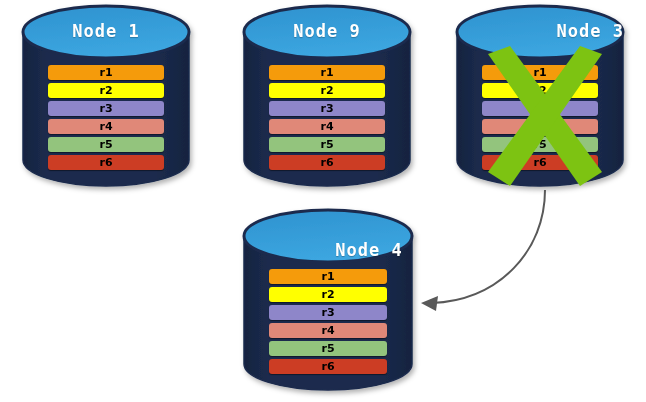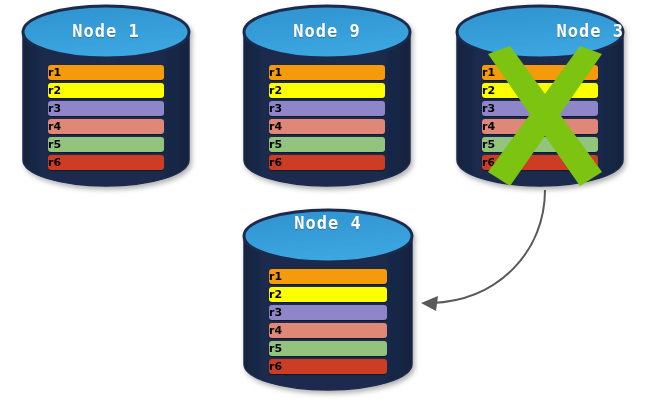--- a/index.html
+++ b/index.html
@@ -46,21 +46,21 @@
     position: absolute;
     display: flex;
     flex-direction: column;
   }
   .row {
     position: relative;
     border-radius: 3px;
     box-shadow: 0 1px 1px rgba(0,0,0,0.45);
     display: flex;
     align-items: center;
-    justify-content: flex-start;
+    justify-content: center;
     box-sizing: border-box;
   }
   .row-label {
     font-family: "DejaVu Sans", sans-serif;
     font-weight: bold;
     color: #000000;
     font-size: 11px;
     line-height: 1;
   }
   .cross {
@@ -226,21 +226,21 @@
           </linearGradient>
           <filter id="sh3" x="-20%" y="-20%" width="150%" height="150%">
             <feDropShadow dx="2" dy="3" stdDeviation="2.5" flood-color="#000000" flood-opacity="0.30"></feDropShadow>
           </filter>
         </defs>
         <g filter="url(#sh3)">
           <path d="M 1 26 L 1 154 A 84 26 0 0 0 169 154 L 169 26 Z" fill="url(#bodyGrad3)" stroke="#1B2B4D" stroke-width="1.5"></path>
           <ellipse cx="85" cy="26" rx="84" ry="26" fill="url(#topGrad3)" stroke="#1B2B4D" stroke-width="3"></ellipse>
         </g>
       </svg>
-      <div class="node-title" style="top: 3px; font-size: 17px;">Node  4</div>
+      <div class="node-title" style="top: 30px; font-size: 17px; padding-left: 41px;">Node  4</div>
       <div class="rows" style="left: 26px; width: 118px; top: 59px;">
         <div class="row" style="background: rgb(245, 155, 11); height: 15px; margin-bottom: 3px;">
           <span class="row-label">r1</span>
         </div>
         <div class="row" style="background: rgb(255, 255, 0); height: 15px; margin-bottom: 3px;">
           <span class="row-label">r2</span>
         </div>
         <div class="row" style="background: rgb(142, 134, 201); height: 15px; margin-bottom: 3px;">
           <span class="row-label">r3</span>
         </div>

